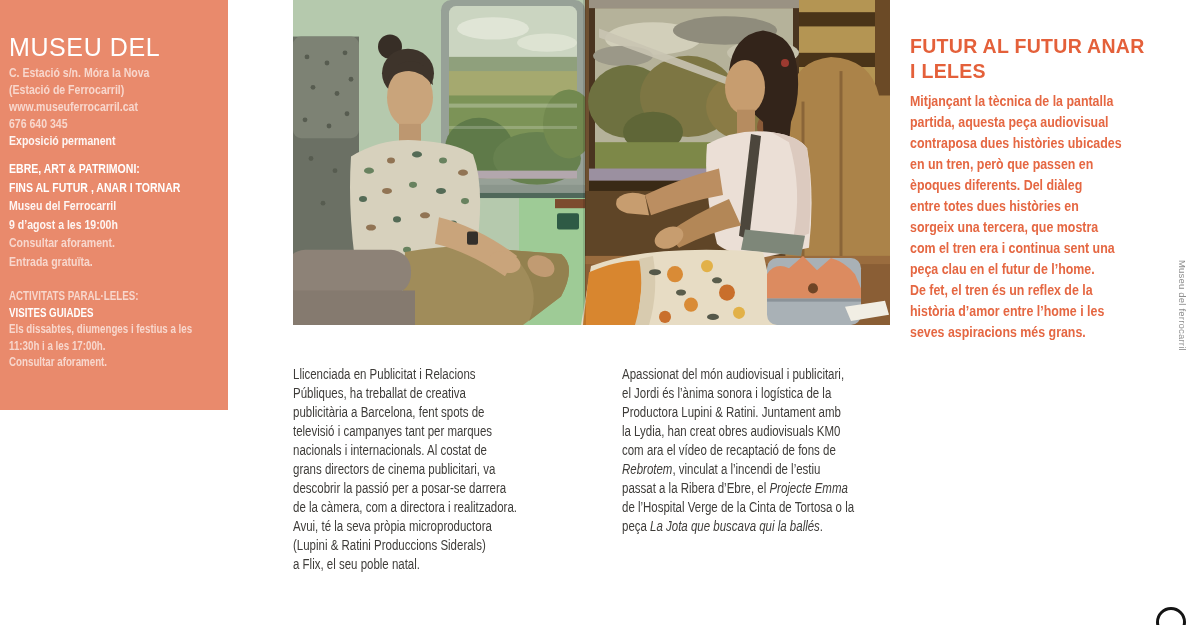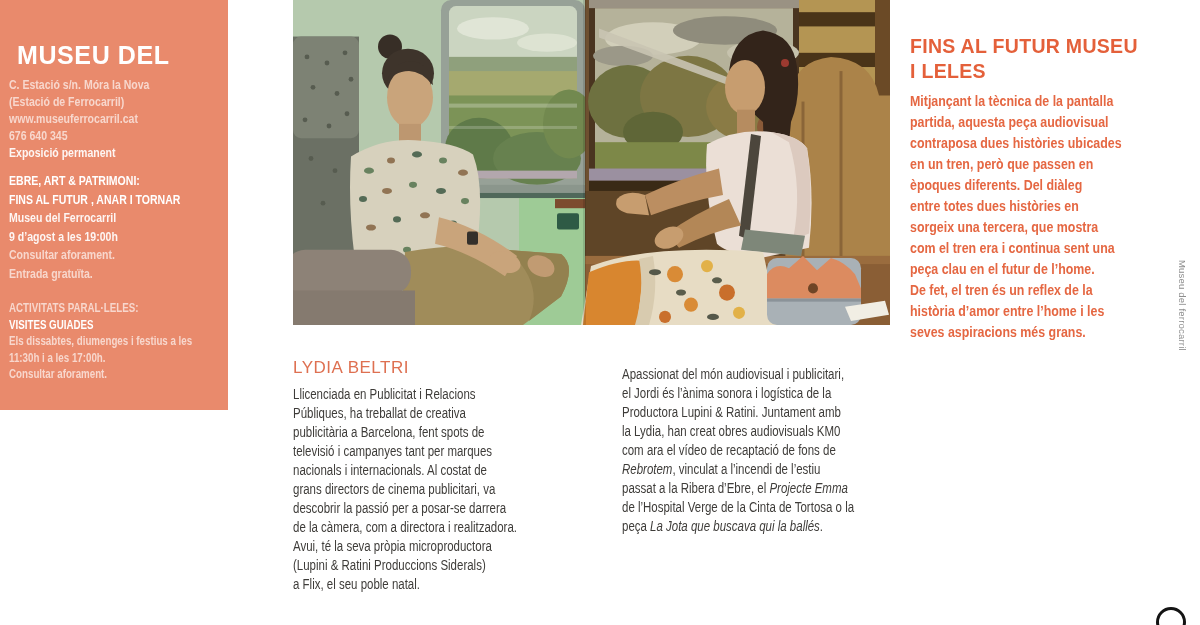--- a/index.html
+++ b/index.html
@@ -5,21 +5,21 @@
   html,body{margin:0;padding:0;background:#ffffff;}
   .page{
     position:relative;width:1200px;height:625px;background:#ffffff;
     overflow:hidden;font-family:"Liberation Sans",sans-serif;
   }
   
   .sidebar{
     position:absolute;left:0;top:0;width:228px;height:410px;
     background:#E98A6C;box-sizing:border-box;padding:34px 0 0 9px;color:#fff;
   }
-  .s-title{font-size:25px;line-height:26px;font-weight:bold;letter-spacing:.6px;color:#ffffff;margin:8px;}
+  .s-title{font-size:25px;line-height:26px;font-weight:normal;letter-spacing:.6px;color:#ffffff;margin:0;}
   .s-inner{transform:scaleX(.78);transform-origin:0 0;width:129%;margin-top:4px;}
   .s-block .ln{font-weight:bold;white-space:nowrap;}
   .address .ln{font-size:13.5px;line-height:17px;}
   .event{margin-top:11px;}
   .event .ln{font-size:13.5px;line-height:18.5px;}
   .activities{margin-top:17px;}
   .activities .ln{font-size:12.5px;line-height:16.5px;}
   .tone-bright{color:#ffffff;}
   .tone-mid{color:rgba(255,255,255,.92);}
   .tone-dim{color:rgba(255,255,255,.66);}
@@ -231,41 +231,40 @@
         <circle cx="520" cy="284" r="5" fill="#6f4526"></circle>
         <rect x="474" y="294" width="94" height="3" fill="#8b9399"></rect>
         <path d="M552,302 L592,296 L596,310 L558,316 Z" fill="#f1eee4"></path>
         <rect x="290" y="0" width="3" height="320" fill="#000000" opacity="0.12"></rect>
       </g>
     </svg>
   </figure>
 
   <section class="feature">
     <h2 class="f-title">
-      <div>FINS AL FUTUR MUSEU</div>
+      <div>FUTUR AL FUTUR ANAR</div>
       <div>I LELES</div>
     </h2>
     <div class="f-body">
         <div class="ln"><span>Mitjançant la tècnica de la pantalla</span></div>
         <div class="ln"><span>partida, aquesta peça audiovisual</span></div>
         <div class="ln"><span>contraposa dues històries ubicades</span></div>
         <div class="ln"><span>en un tren, però que passen en</span></div>
         <div class="ln"><span>èpoques diferents. Del diàleg</span></div>
         <div class="ln"><span>entre totes dues històries en</span></div>
         <div class="ln"><span>sorgeix una tercera, que mostra</span></div>
         <div class="ln"><span>com el tren era i continua sent una</span></div>
         <div class="ln"><span>peça clau en el futur de l’home.</span></div>
         <div class="ln"><span>De fet, el tren és un reflex de la</span></div>
         <div class="ln"><span>història d’amor entre l’home i les</span></div>
         <div class="ln"><span>seves aspiracions més grans.</span></div>
       </div>
   </section>
 
   <section class="bio bio-lydia">
-    <h3 class="b-title">LYDIA BELTRI</h3>
     <div class="b-body">
         <div class="ln"><span>Llicenciada en Publicitat i Relacions</span></div>
         <div class="ln"><span>Públiques, ha treballat de creativa</span></div>
         <div class="ln"><span>publicitària a Barcelona, fent spots de</span></div>
         <div class="ln"><span>televisió i campanyes tant per marques</span></div>
         <div class="ln"><span>nacionals i internacionals. Al costat de</span></div>
         <div class="ln"><span>grans directors de cinema publicitari, va</span></div>
         <div class="ln"><span>descobrir la passió per a posar-se darrera</span></div>
         <div class="ln"><span>de la càmera, com a directora i realitzadora.</span></div>
         <div class="ln"><span>Avui, té la seva pròpia microproductora</span></div>

